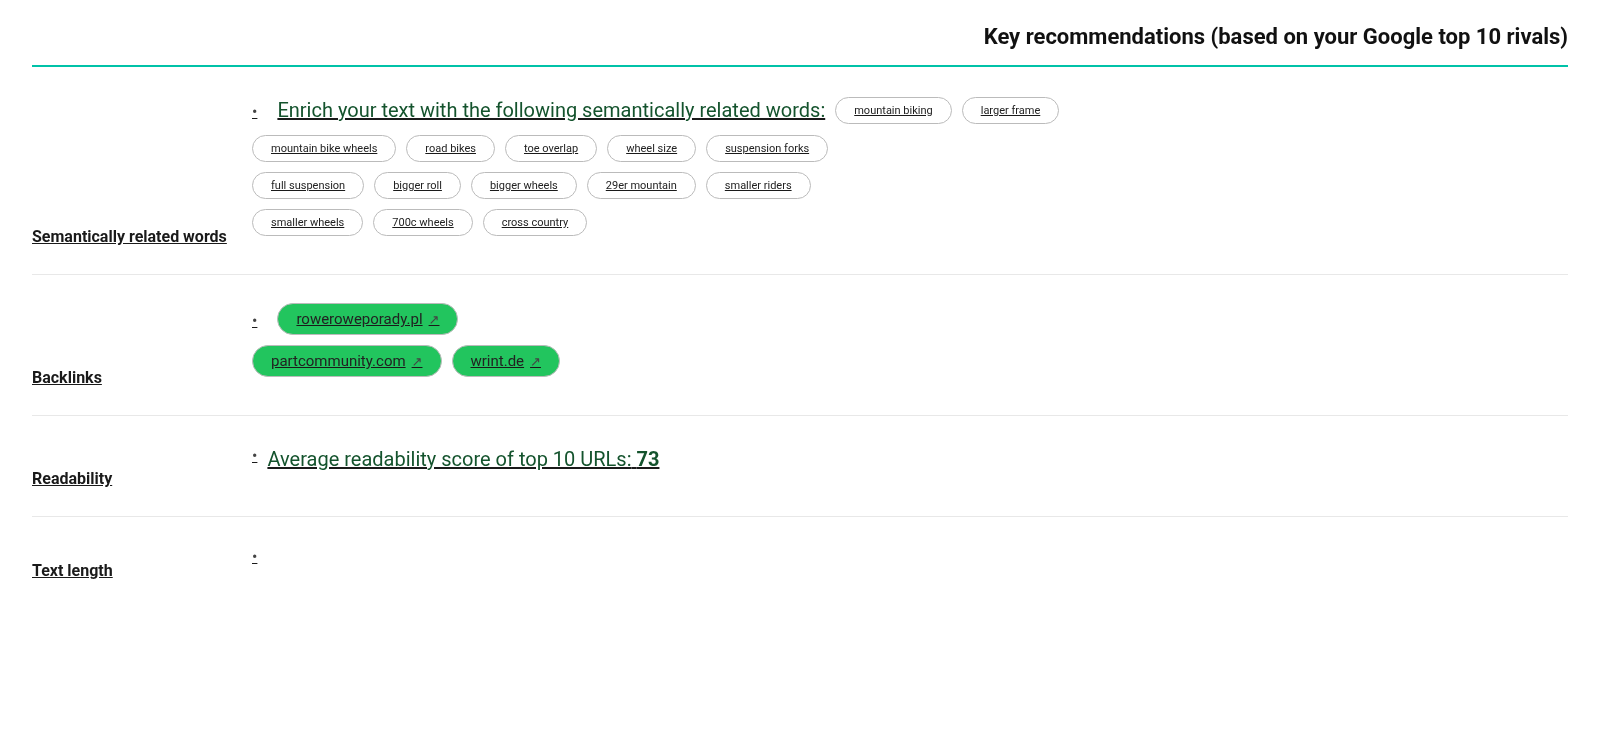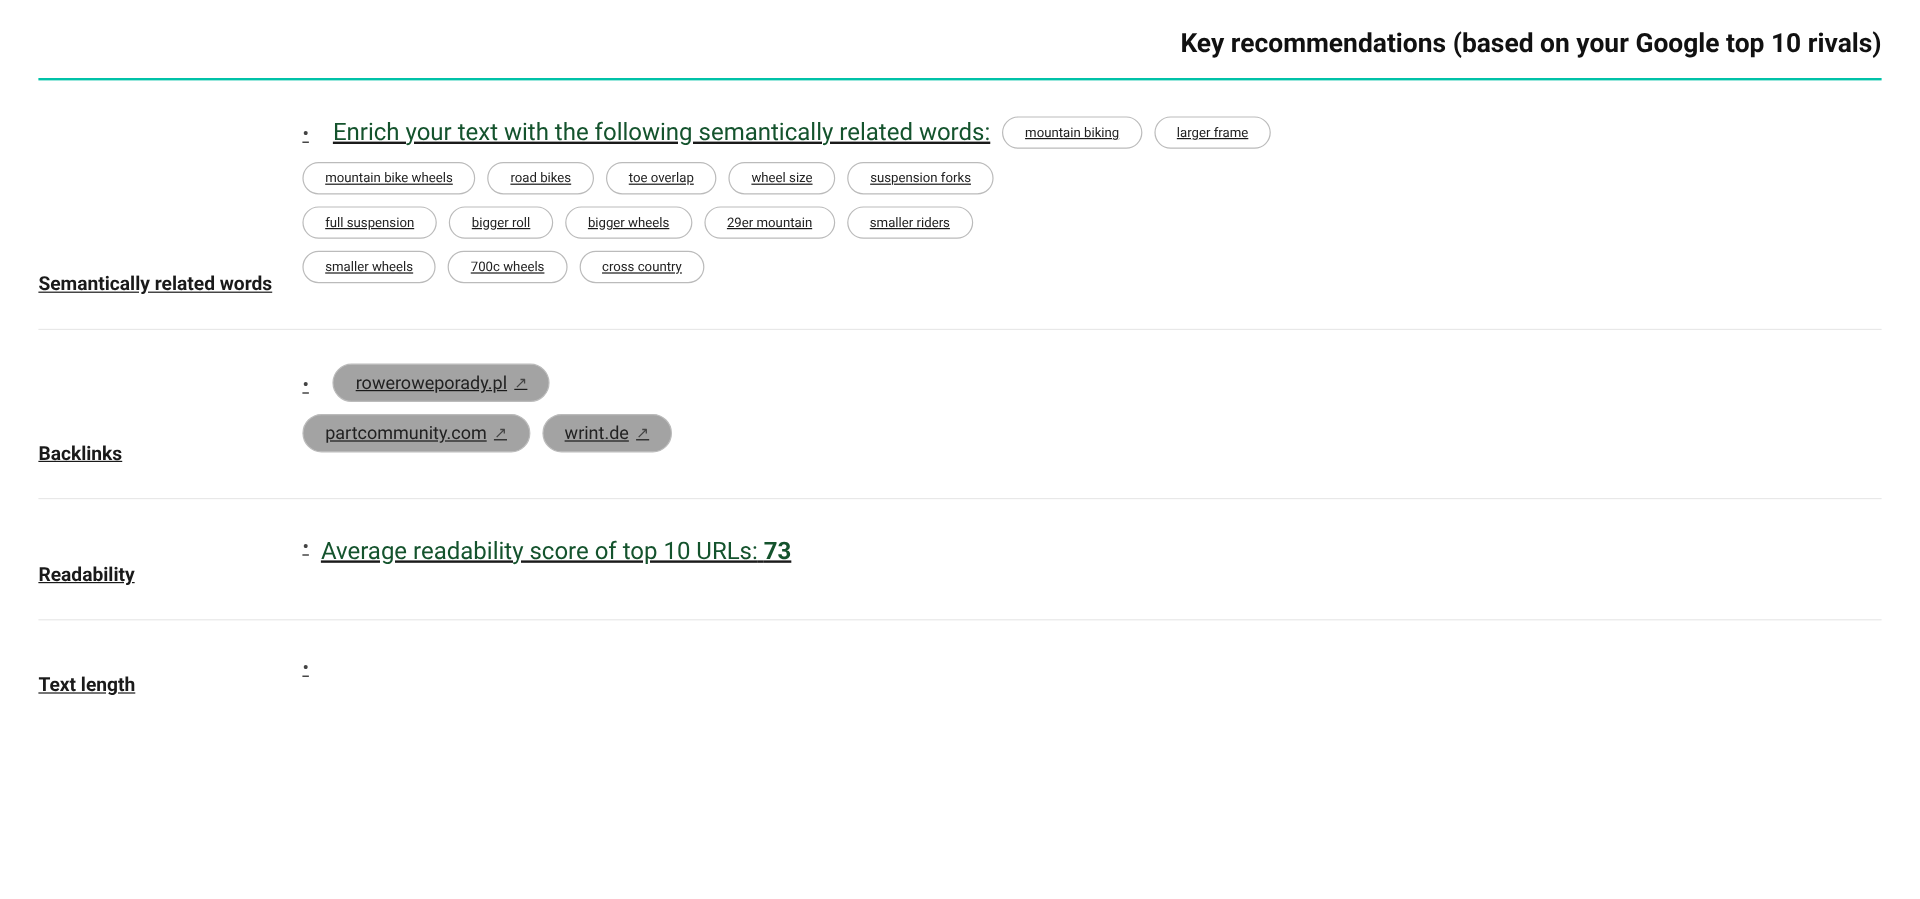--- a/index.html
+++ b/index.html
@@ -81,21 +81,21 @@
       white-space: nowrap;
       cursor: default;
     }
 
     .tag-link {
       border: 1.5px solid #bbb;
       border-radius: 999px;
       padding: 6px 18px;
       font-size: 15px;
       color: #222;
-      background: #a3a3a3;
+      background: #22c55e;
       white-space: nowrap;
       cursor: pointer;
       display: inline-flex;
       align-items: center;
       gap: 6px;
     }
 
     .external-icon {
       font-size: 13px;
       color: #444;

